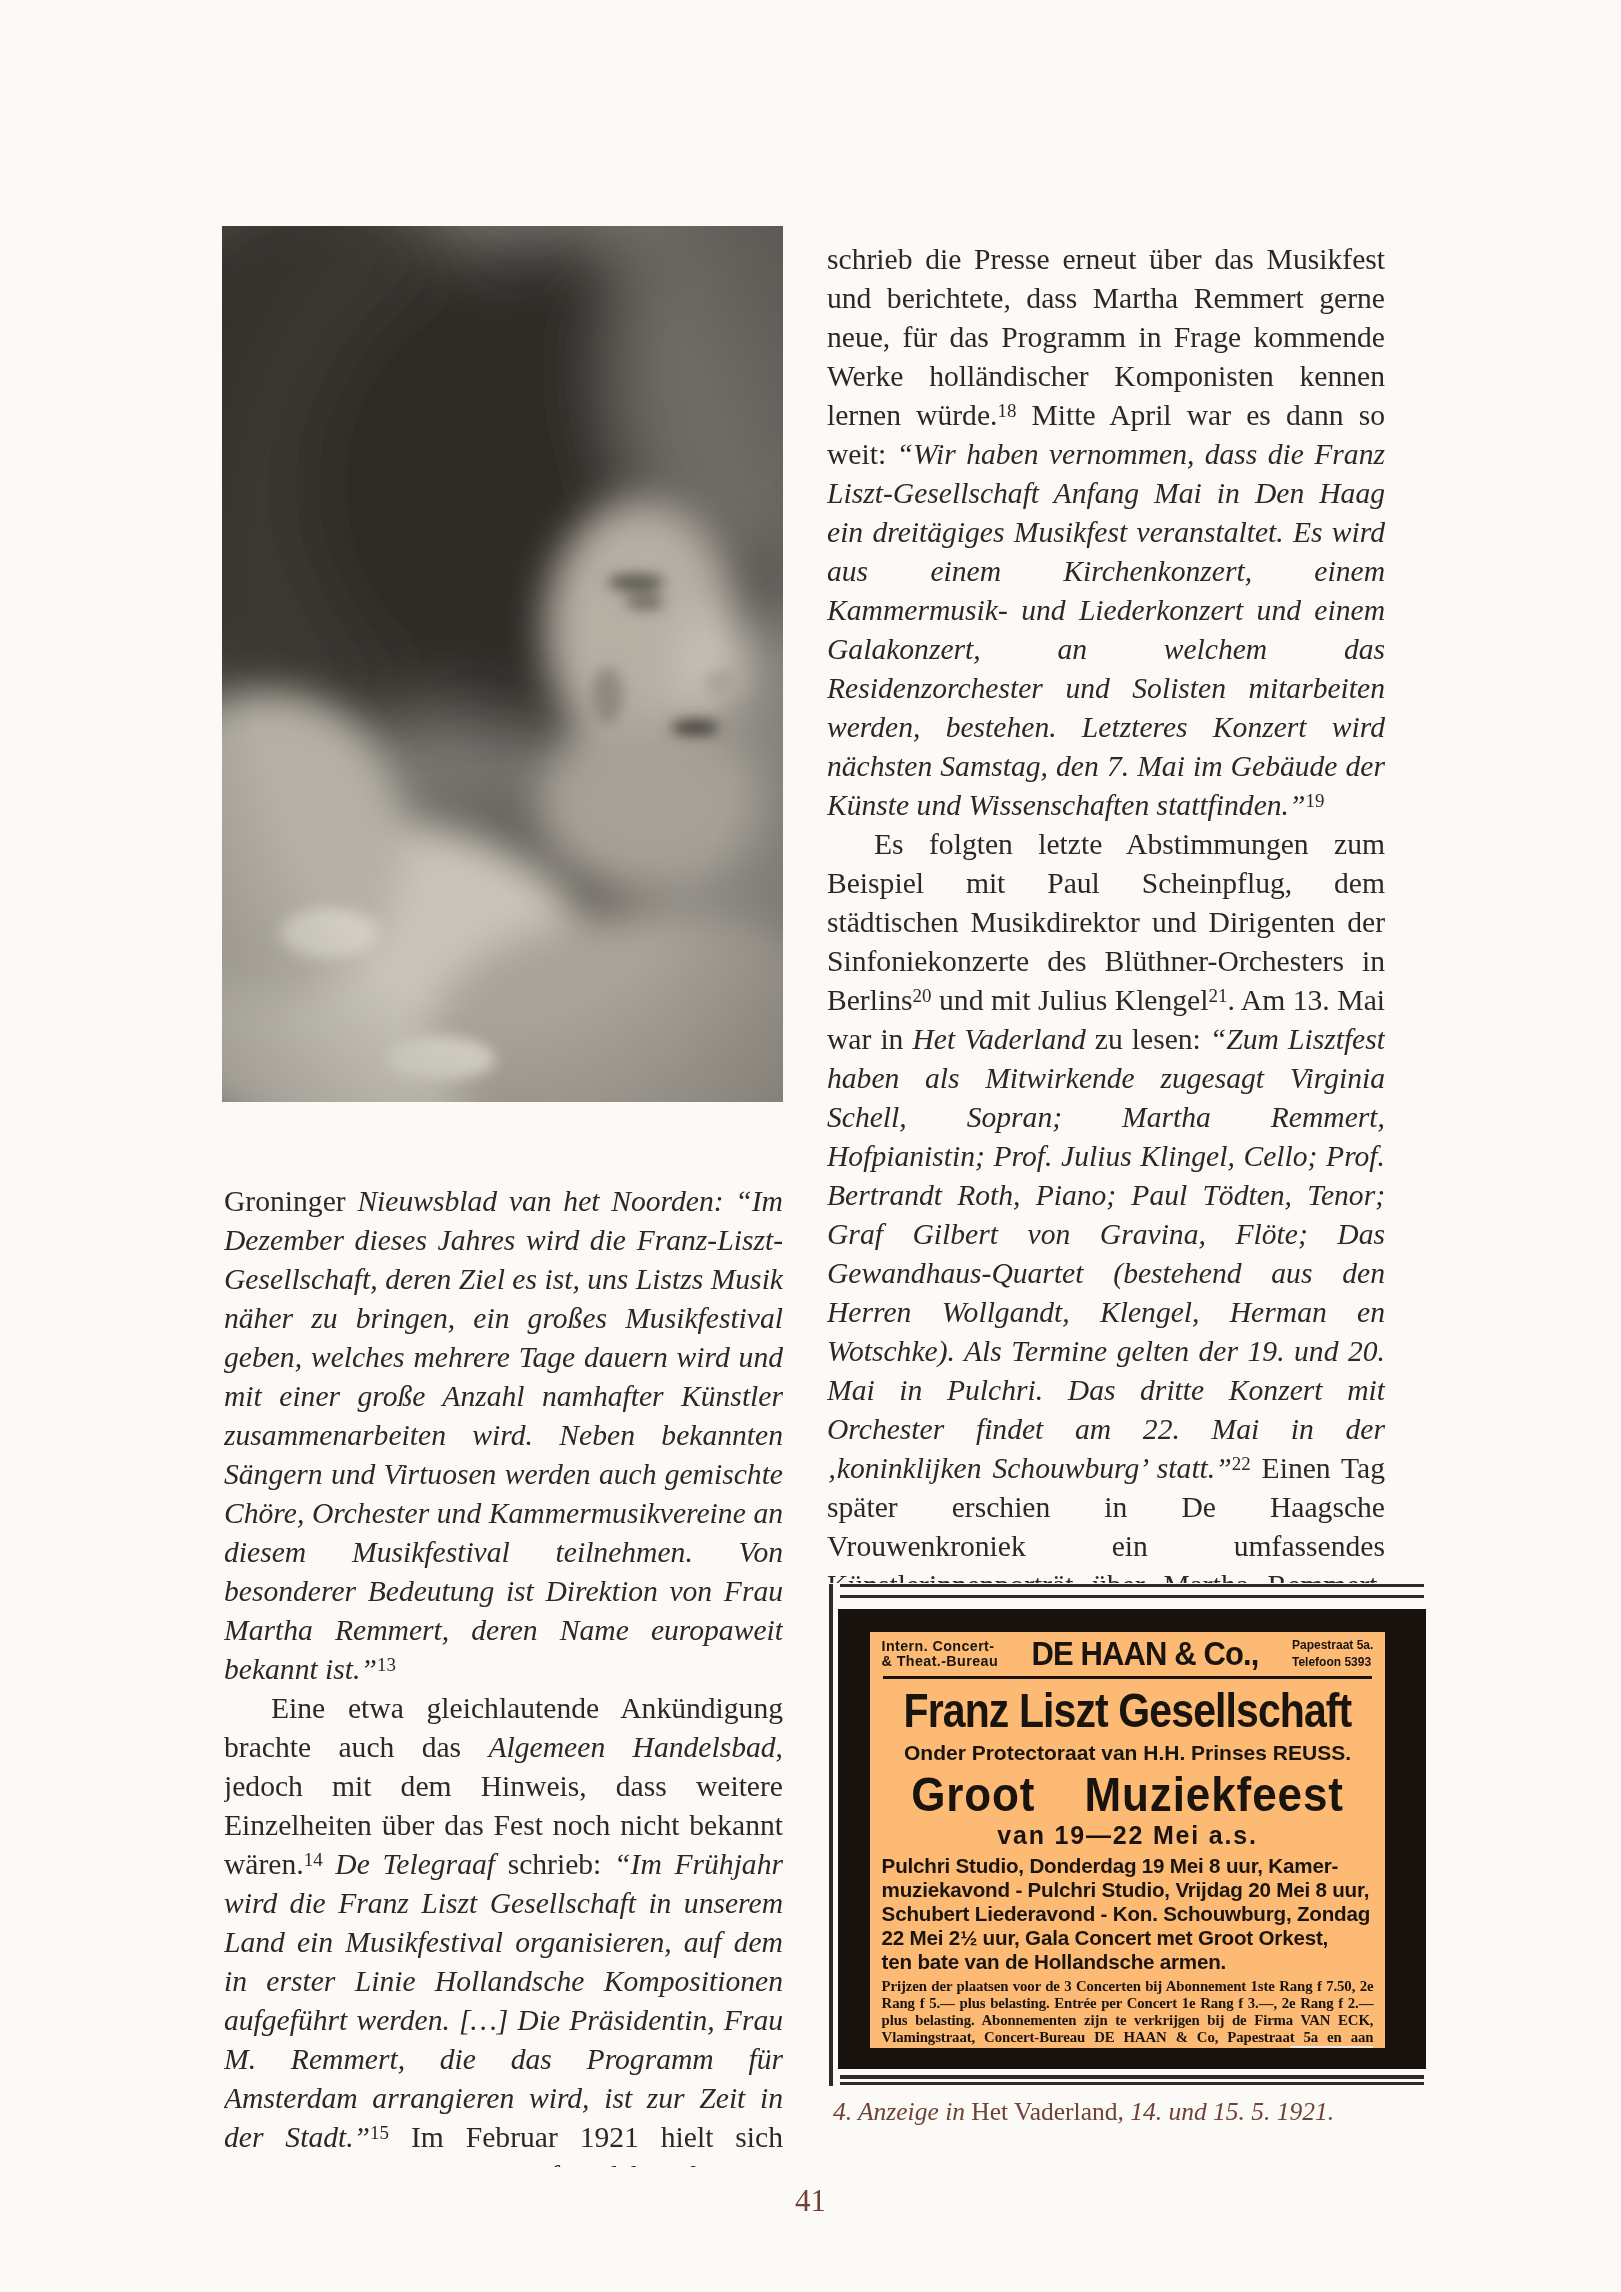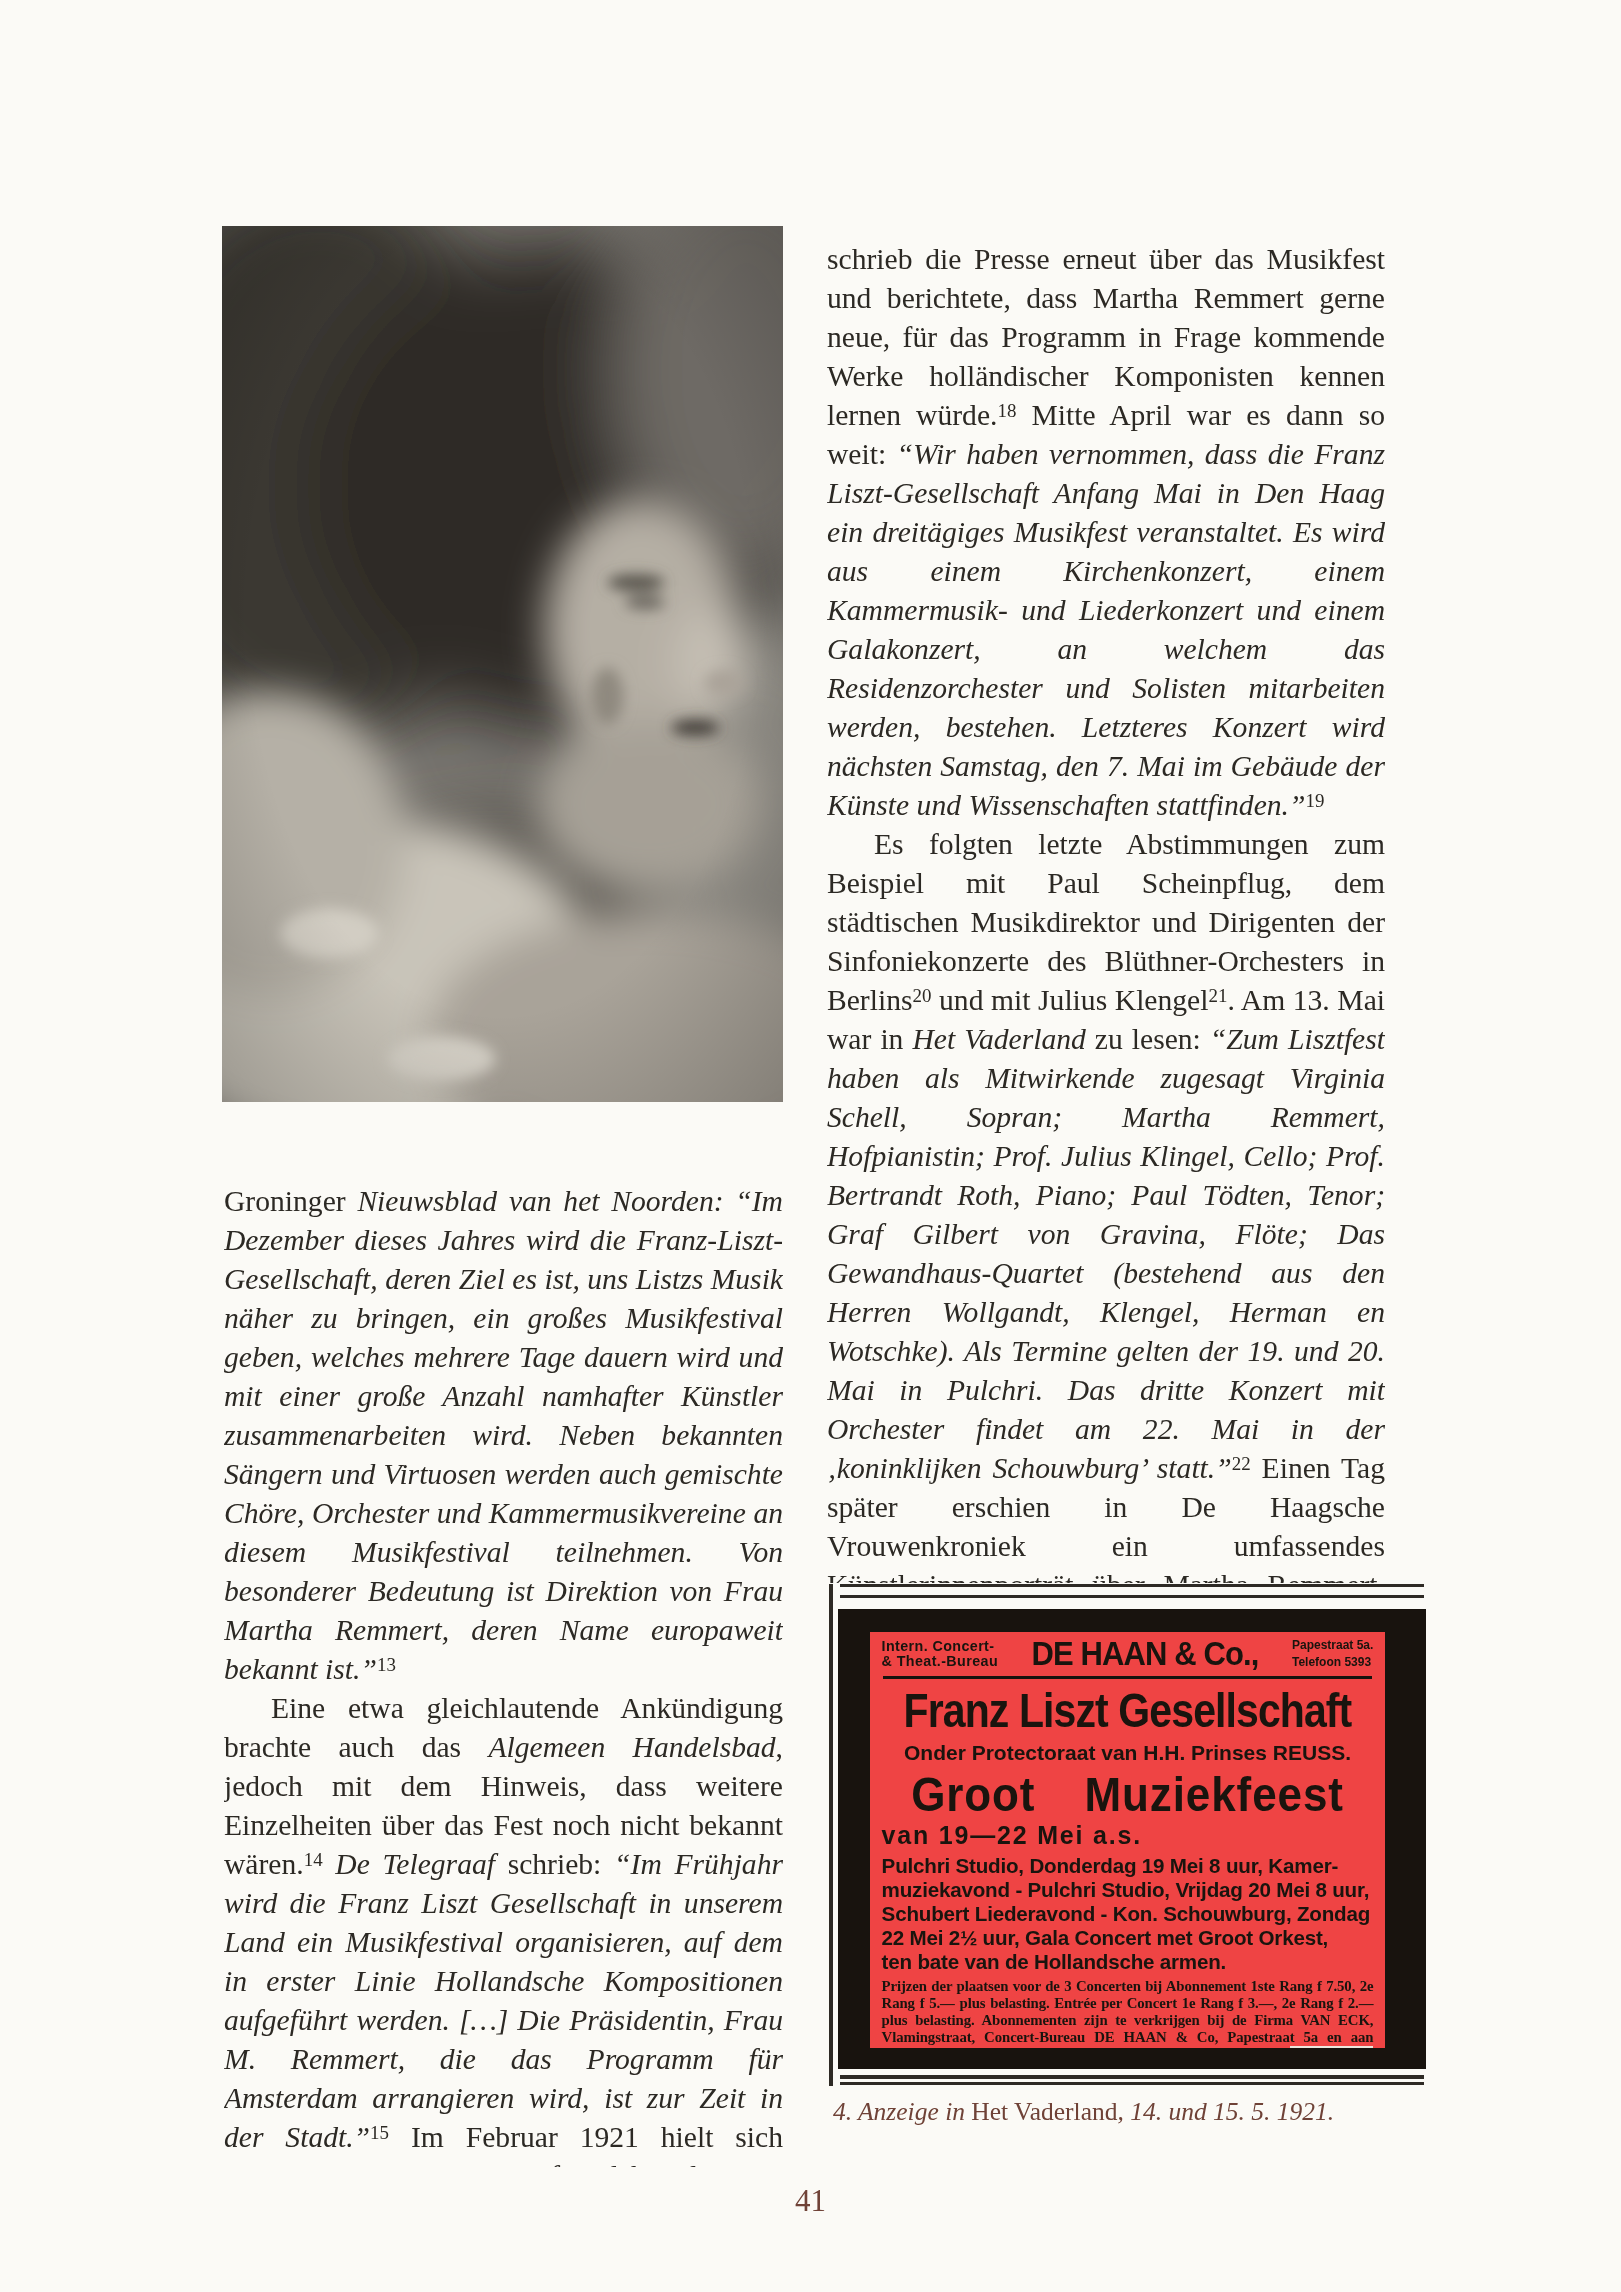--- a/index.html
+++ b/index.html
@@ -41,40 +41,40 @@
   #right-body{left:827px;top:240px;width:558px;height:1343px;overflow:hidden;}
   
   .ad-scan{position:absolute;left:829px;top:1582px;width:605px;height:507px;}
   .rule-v{position:absolute;left:0;top:1.8px;width:3.6px;height:502px;background:#2e2a25;}
   .rule-h{position:absolute;left:10.7px;width:584px;height:3.6px;background:#2e2a25;}
   .ad-frame{
     position:absolute;left:9px;top:27px;width:588px;height:460px;
     box-sizing:border-box;
     border-style:solid;border-color:#18130e;
     border-width:23px 41px 21.5px 32px;
-    background:#ef4444;
+    background:#fdba74;
     font-family:"Liberation Sans", sans-serif;
     color:#1a140e;
   }
   .ad-inner{position:relative;width:100%;height:100%;padding:1.8px 11.6px;box-sizing:border-box;overflow:hidden;}
   .ad-header{display:flex;align-items:center;justify-content:space-between;margin-top:2.7px;}
   .ad-bureau{font-size:14.3px;line-height:15px;font-weight:bold;letter-spacing:0.4px;}
   .ad-company{font-size:31px;font-weight:bold;letter-spacing:-0.9px;white-space:nowrap;transform:scaleY(1.08);}
   .ad-address{font-size:12px;line-height:17px;font-weight:bold;}
   .ad-hrule{height:2.7px;background:#18130e;margin:3.6px 1.8px 0 1.8px;}
   .ad-title{
     text-align:center;font-weight:bold;font-size:41px;line-height:47px;
     letter-spacing:-0.9px;margin-top:4.5px;transform:scaleY(1.18);transform-origin:center top;white-space:nowrap;
   }
   .ad-subtitle{text-align:center;font-weight:bold;font-size:21px;line-height:24px;margin-top:10.7px;}
   .ad-event{
     text-align:center;font-weight:bold;font-size:44px;line-height:47px;
     word-spacing:36px;letter-spacing:0.9px;margin-top:2.7px;transform:scaleY(1.1);transform-origin:center top;white-space:nowrap;
   }
-  .ad-dates{font-weight:bold;font-size:25px;line-height:27px;letter-spacing:1.8px;margin-top:7.2px;}
+  .ad-dates{text-align:center;font-weight:bold;font-size:25px;line-height:27px;letter-spacing:1.8px;margin-top:7.2px;}
   .ad-schedule{font-weight:bold;font-size:20.6px;line-height:24px;text-align:left;margin-top:5px;letter-spacing:-0.2px;}
   .ad-fineprint{
     position:relative;
     font-family:"Liberation Serif", serif;
     font-weight:bold;font-size:14.8px;line-height:17px;
     text-align:justify;margin-top:4.5px;letter-spacing:-0.1px;
   }
   .ad-code{position:absolute;right:0;bottom:0;background:#ebe7dd;padding-left:7.2px;}
   
   .pagenum{

